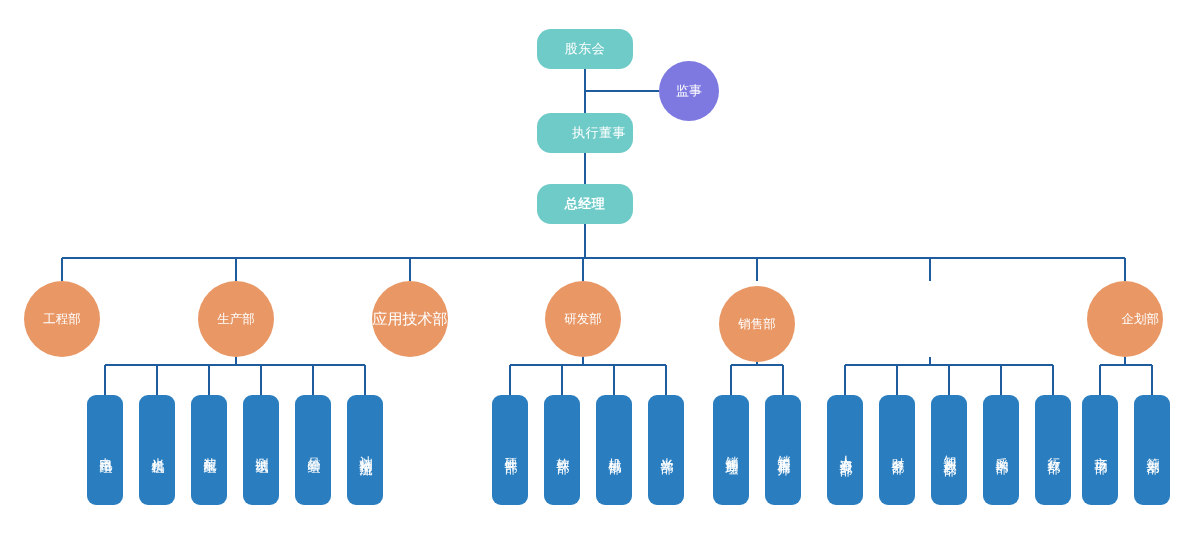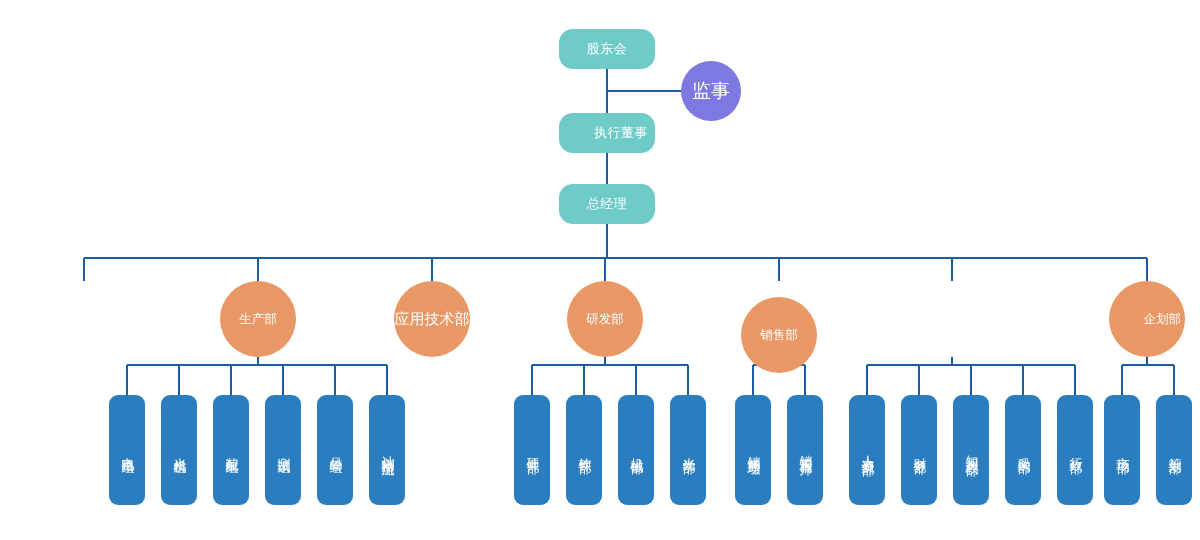--- a/index.html
+++ b/index.html
@@ -10,21 +10,20 @@
   body {
     width: 1200px;
     height: 540px;
     font-family: "Liberation Sans", "DejaVu Sans", sans-serif;
     overflow: hidden;
   }
   #chart-root {
     position: relative;
     width: 1080px;
     height: 540px;
-    margin-left: 22px;
   }
   #connectors {
     position: absolute;
     left: 0;
     top: 0;
     width: 1200px;
     height: 540px;
   }
   .node {
     position: absolute;
@@ -39,21 +38,21 @@
   }
   .node-exec {
     background: #6ecbc8;
     border-radius: 14px;
     font-size: 13px;
     letter-spacing: 0.5px;
   }
   .node-supervisor {
     background: #7e79e0;
     border-radius: 50%;
-    font-size: 19px;
+    font-size: 13px;
   }
   .node-dept {
     background: #e89765;
     border-radius: 50%;
     font-size: 12.5px;
     padding: 0 4px;
   }
   .node-dept.small-text {
     font-size: 15px;
   }
@@ -135,38 +134,41 @@
   </div>
 
   <div class="node node-supervisor" style="left:659px; top:61px; width:60px; height:60px;">
     <span>监事</span>
   </div>
 
   <div class="node node-exec" style="left:537px; top:113px; width:96px; height:40px;padding-left:28px;">
     <span>执行董事</span>
   </div>
 
-  <div class="node node-exec" style="left:537px; top:184px; width:96px; height:40px;">
+  <div class="node node-exec" style="left:537px; top:184px; width:96px; height:40px;font-weight:bold;">
     <span>总经理</span>
   </div>
 
+  <div class="node node-dept" style="left:24px; top:281px; width:76px; height:76px;">
+    <span>工程部</span>
+  </div>
 
   <div class="node node-dept" style="left:198px; top:281px; width:76px; height:76px;">
     <span>生产部</span>
   </div>
 
   <div class="node node-dept small-text" style="left:372px; top:281px; width:76px; height:76px;">
     <span>应用技术部</span>
   </div>
 
   <div class="node node-dept" style="left:545px; top:281px; width:76px; height:76px;justify-content:center;">
     <span>研发部</span>
   </div>
 
-  <div class="node node-dept" style="left:719px; top:297px; width:76px; height:76px;">
+  <div class="node node-dept" style="left:719px; top:286px; width:76px; height:76px;">
     <span>销售部</span>
   </div>
 
 
   <div class="node node-dept" style="left:1087px; top:281px; width:76px; height:76px;justify-content:flex-end;">
     <span>企划部</span>
   </div>
 
   <div class="node node-unit" style="left:87px; top:395px; width:36px; height:110px;">
     <span>电路组</span>

